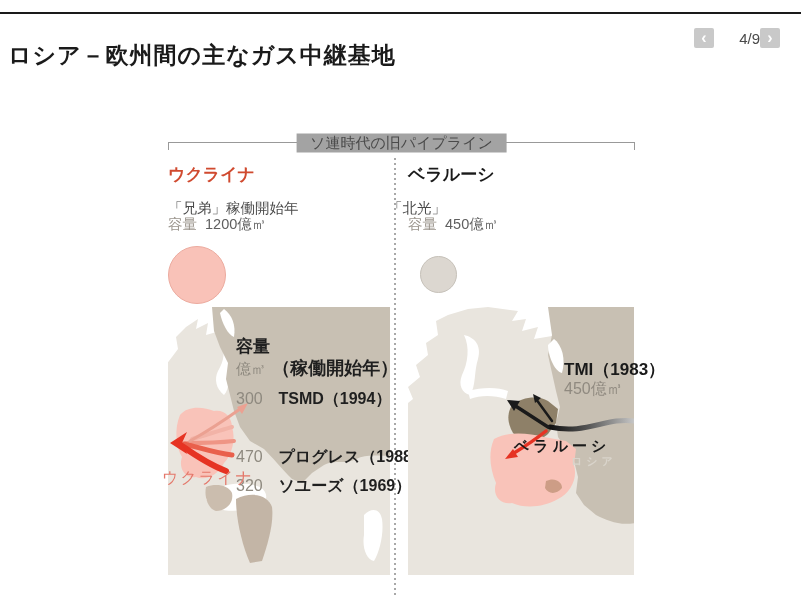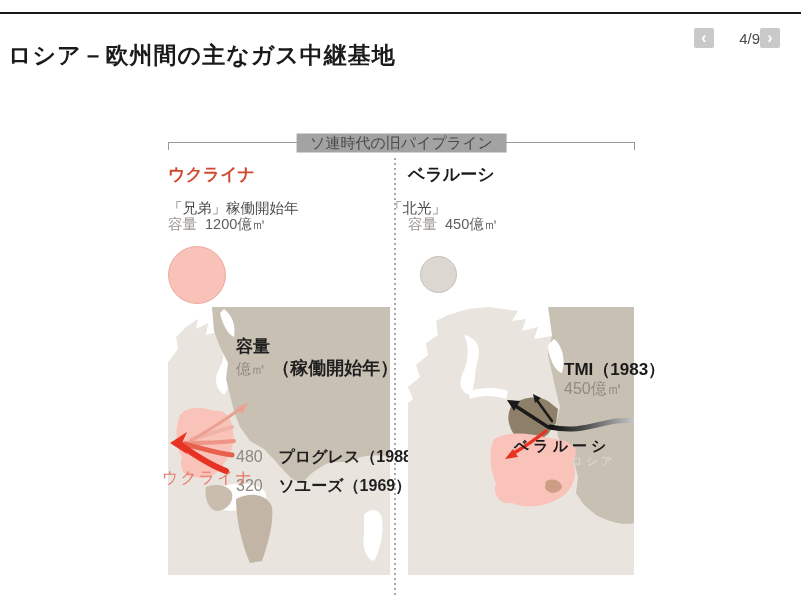--- a/index.html
+++ b/index.html
@@ -117,22 +117,26 @@
         </g>
         <polygon fill="#e63323" points="2,136 19,125 14,136 19,147"></polygon>
         <polygon fill="#eba192" points="80,96 69,100 74,107"></polygon>
       </g>
     </svg>
     <div class="map-overlay legend-title">容量</div>
     <div class="map-overlay legend-unit-row">
       <span class="legend-unit">億㎥</span>
       <span class="legend-suffix">（稼働開始年）</span>
     </div>
+    <div class="map-overlay cap-row row0">
+      <span class="num">300</span>
+      <span class="nm">TSMD（1994）</span>
+    </div>
     <div class="map-overlay cap-row row2">
-      <span class="num">480</span>
+      <span class="num">470</span>
       <span class="nm">プログレス（1988）</span>
     </div>
     <div class="map-overlay cap-row row3">
       <span class="num">320</span>
       <span class="nm">ソユーズ（1969）</span>
     </div>
     <div class="map-overlay ukraine-map-label">ウクライナ</div>
   </div>
 
   <div class="map map-right">

